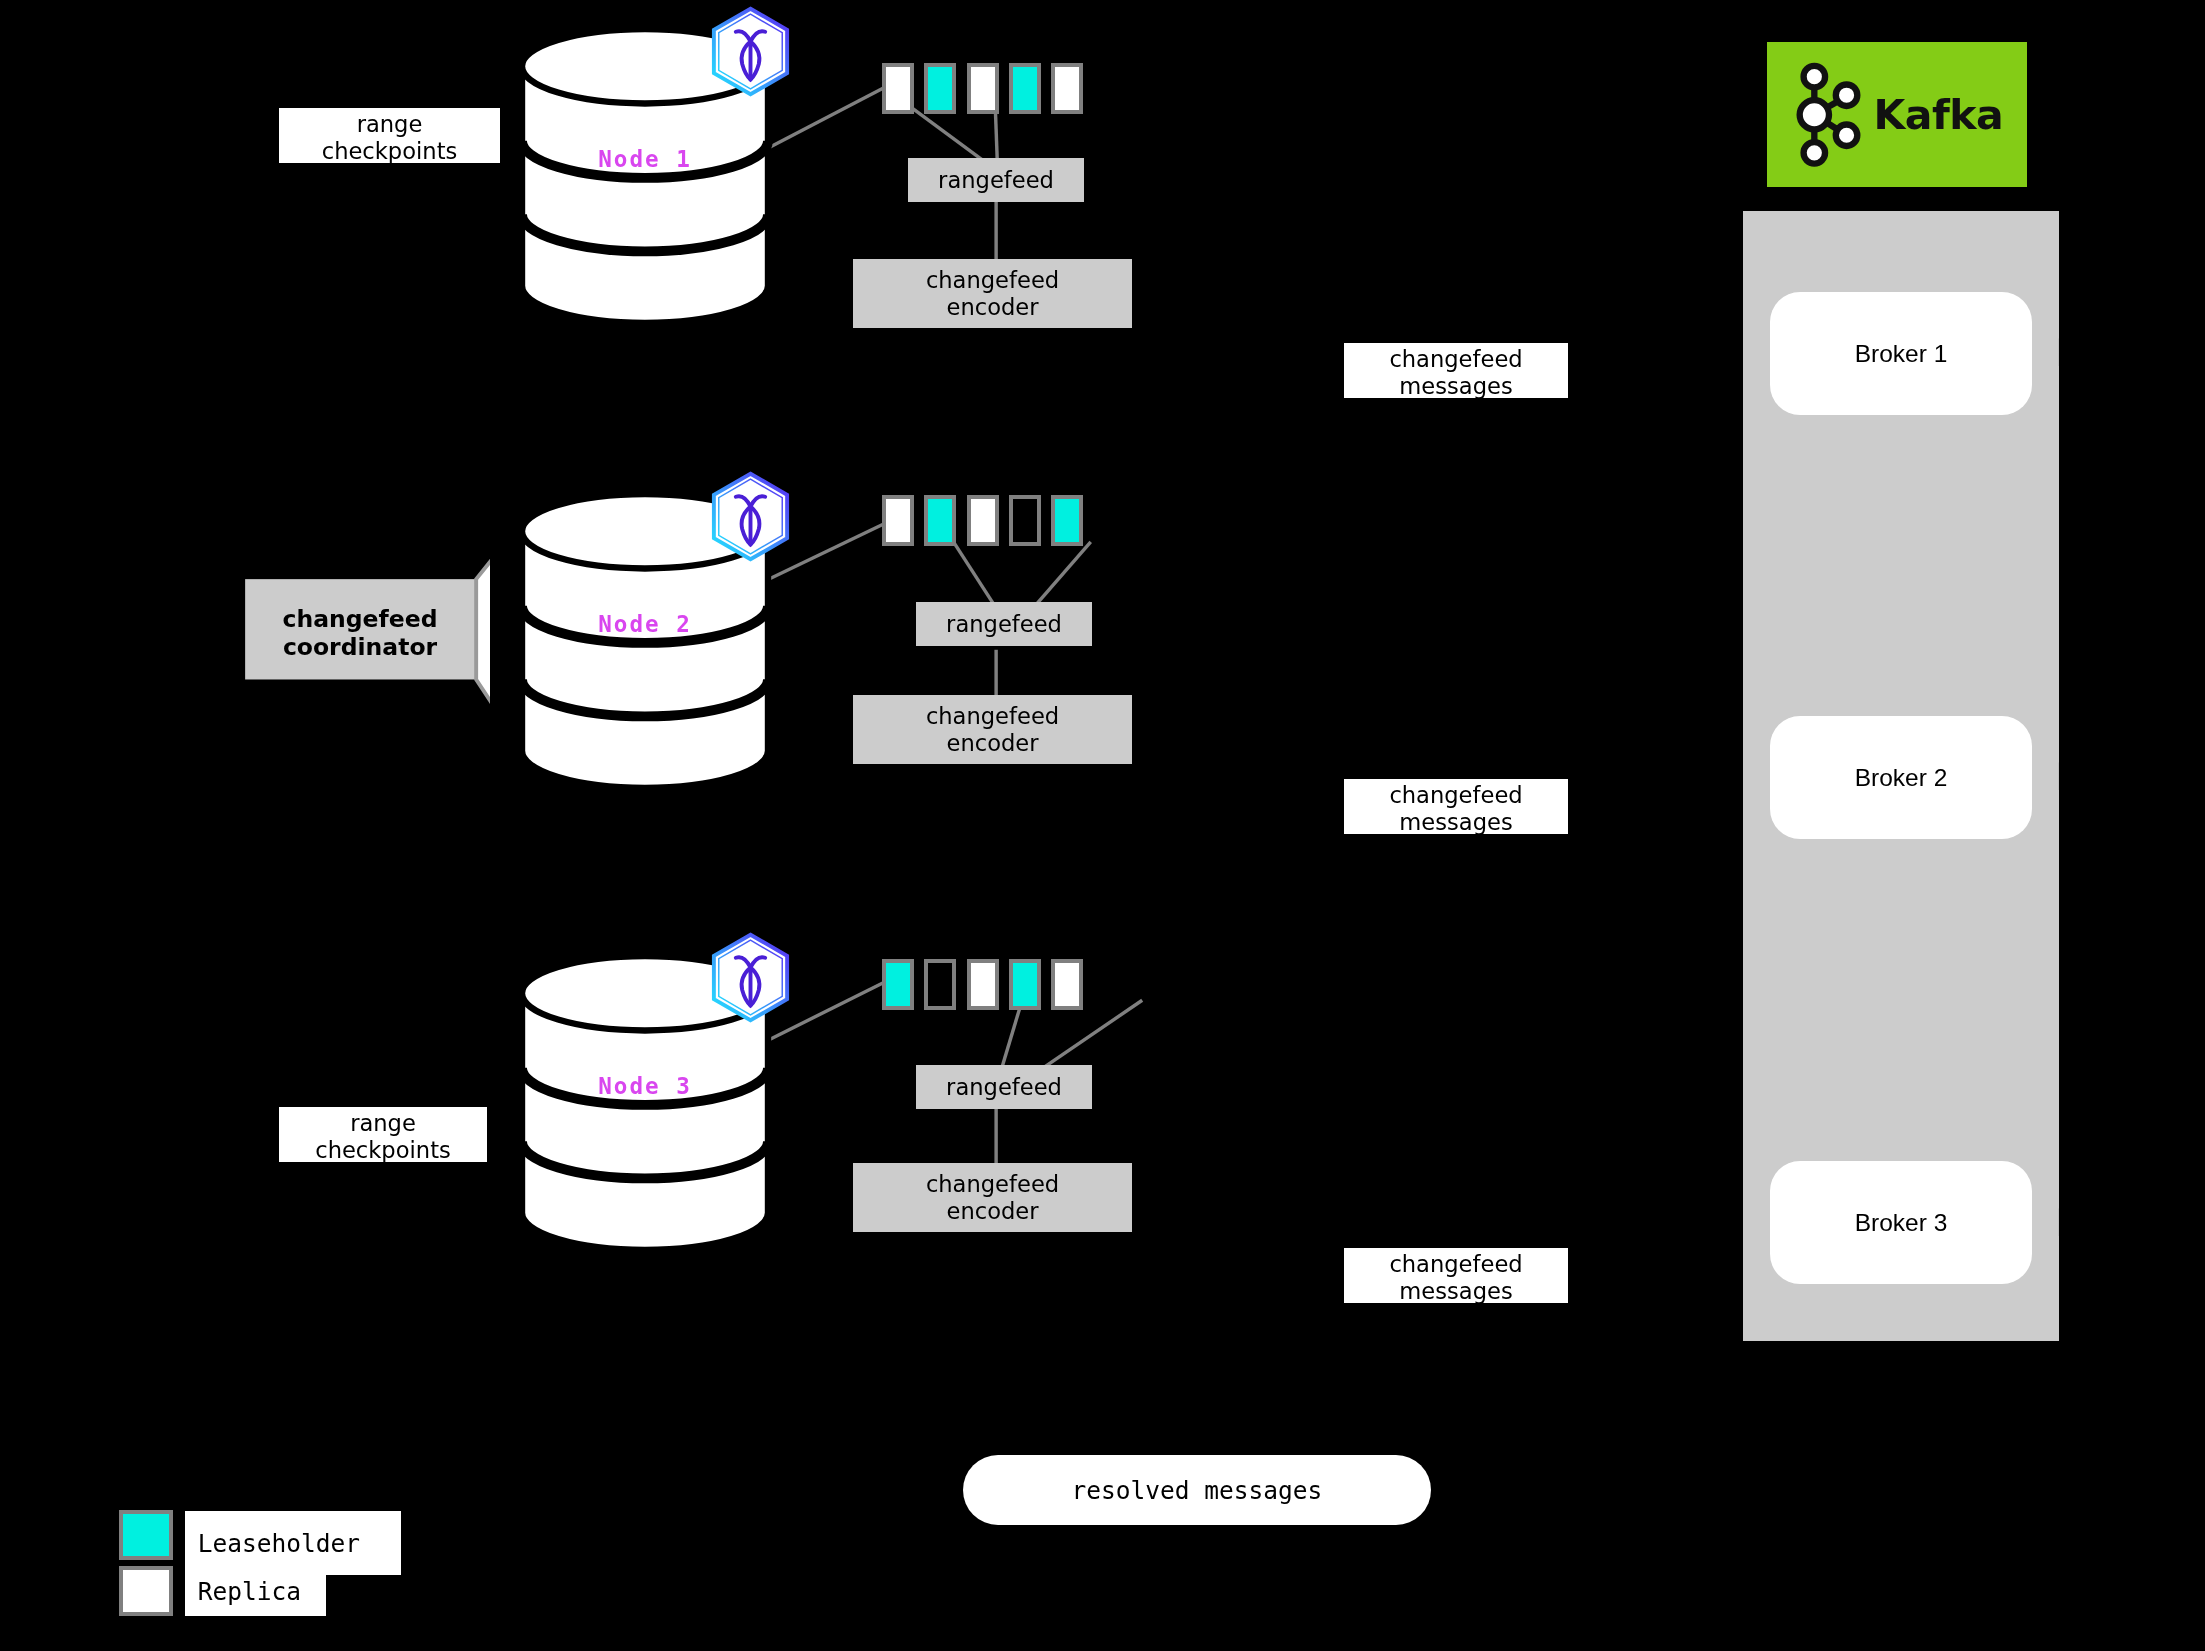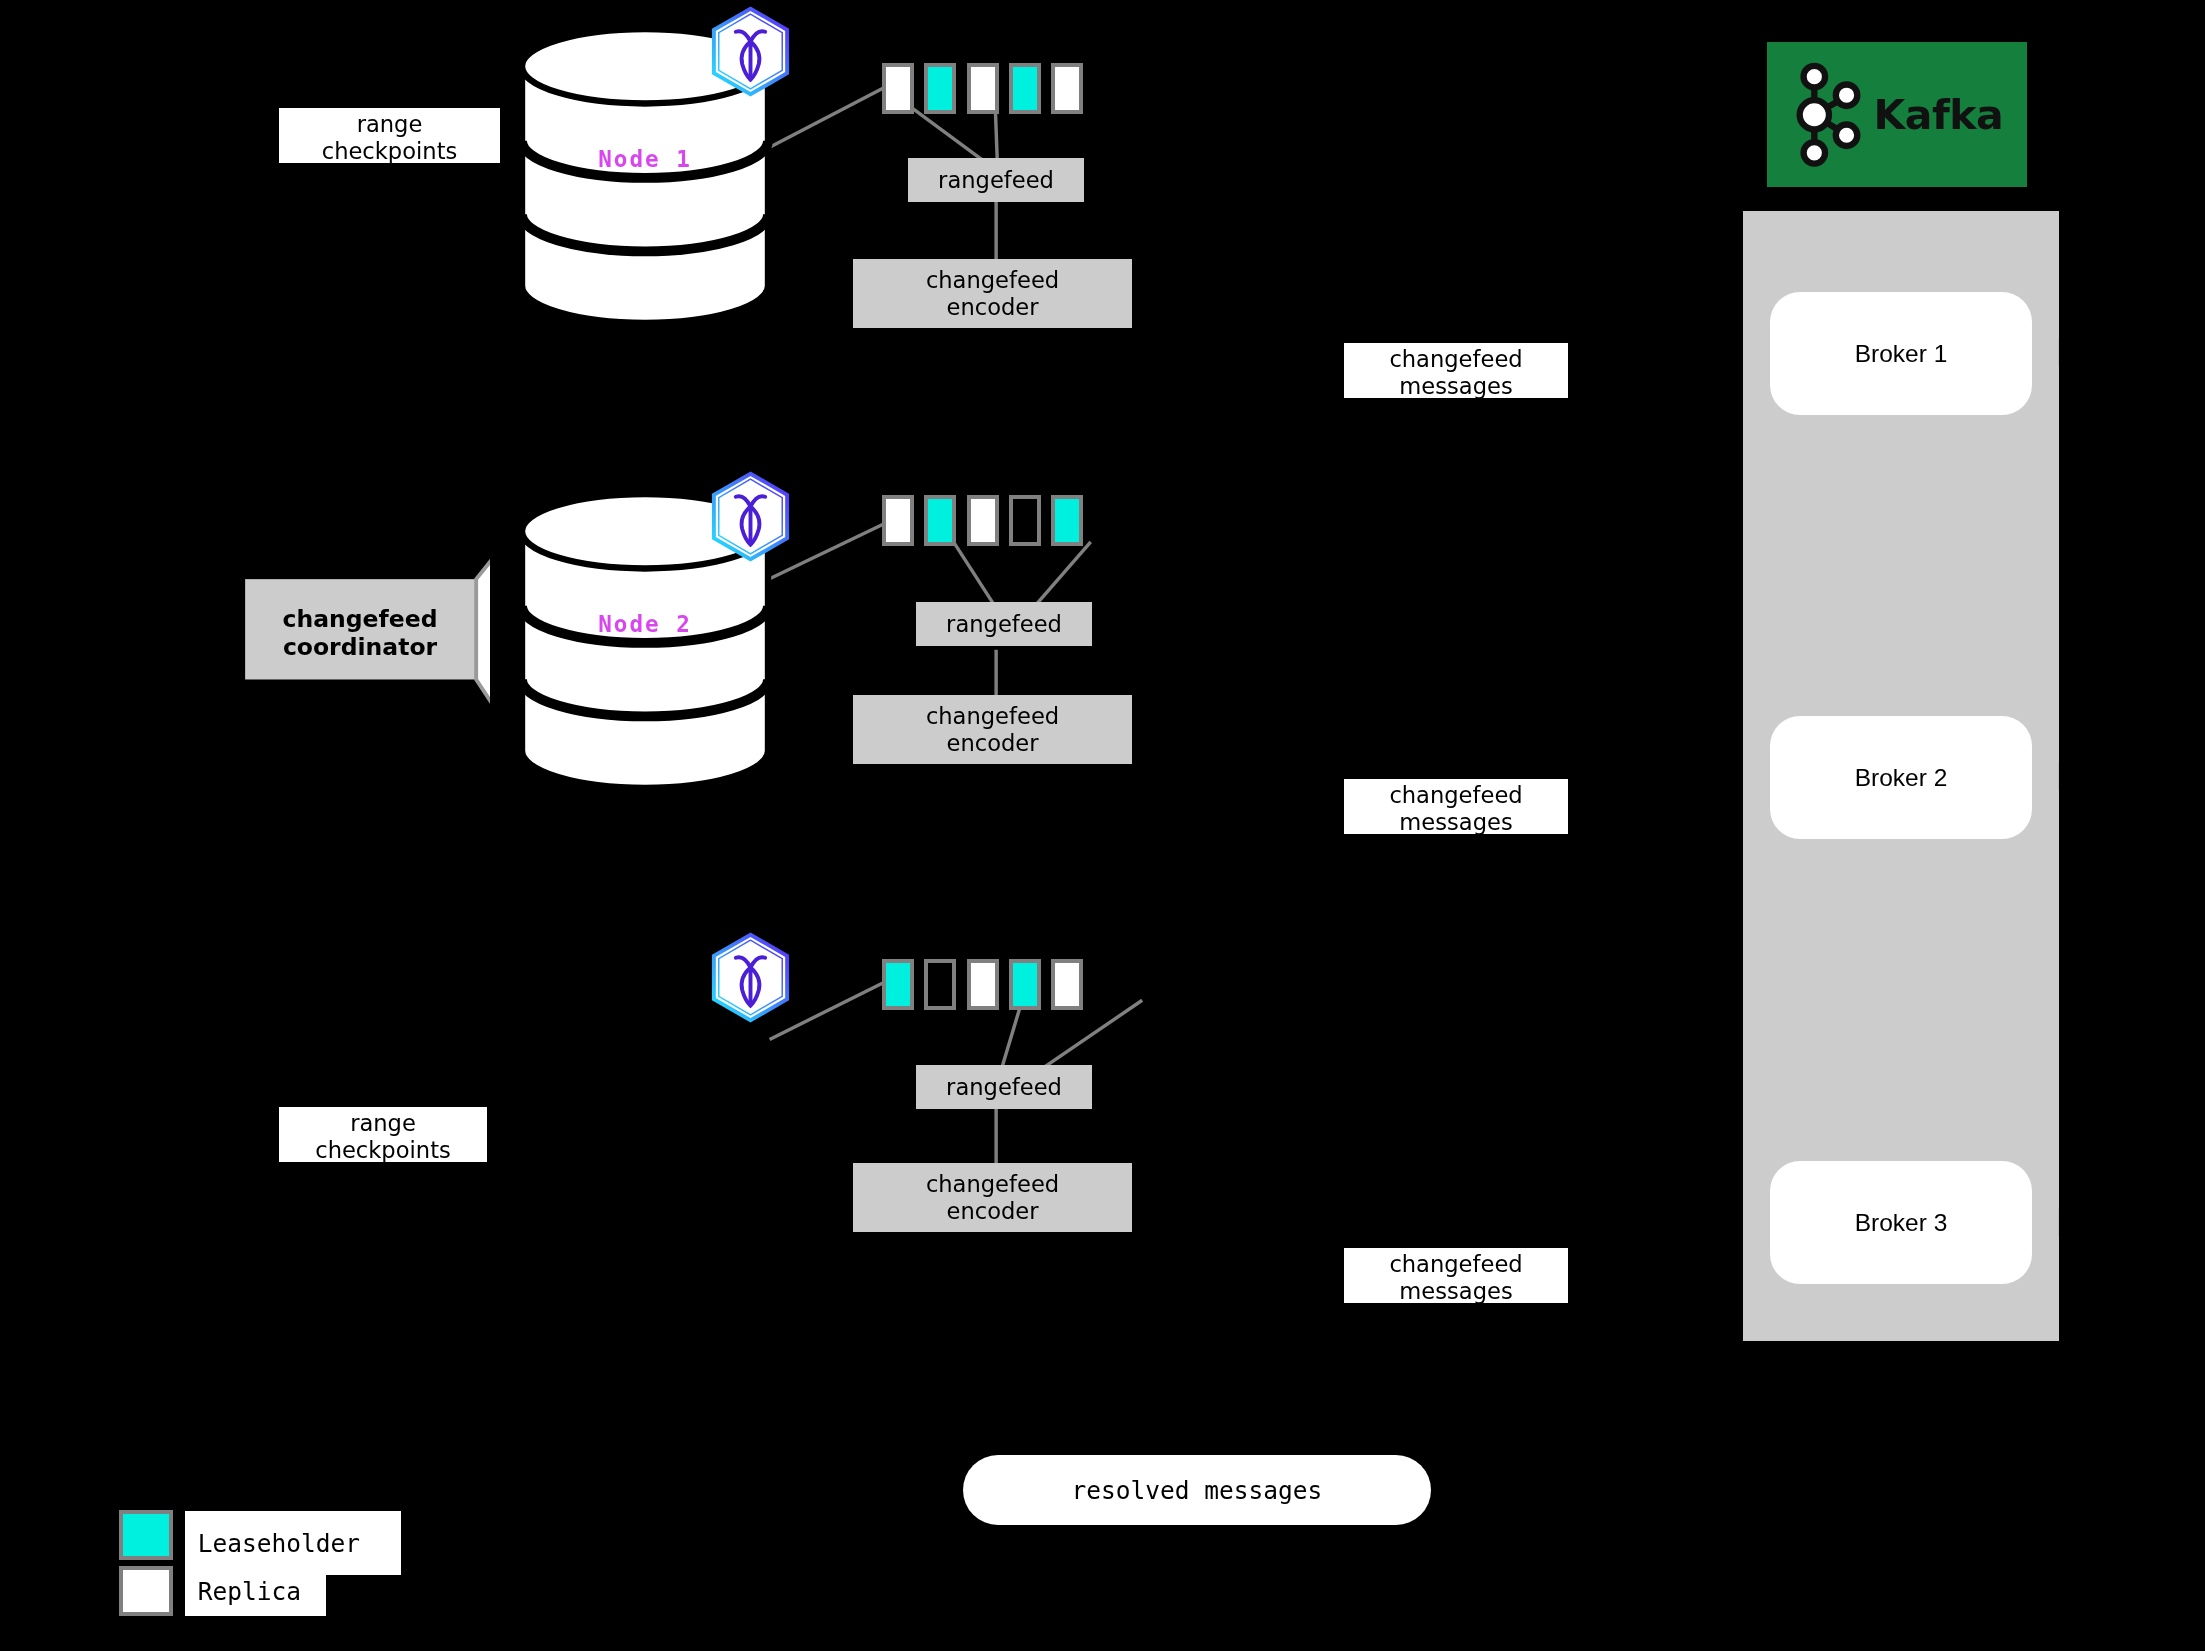--- a/index.html
+++ b/index.html
@@ -95,21 +95,21 @@
     line-height: 1.2;
     text-align: center;
     white-space: pre-line;
     color: #000;
     pointer-events: none;
   }
 
   
   .kafka-logo {
     position: absolute;
-    background: #15803d;
+    background: #84cc16;
     display: flex;
     align-items: center;
     justify-content: center;
     gap: 8.8px;
   }
   .kafka-word {
     font-family: "DejaVu Sans", "Liberation Sans", sans-serif;
     font-weight: bold;
     font-size: 41px;
     color: #111;
@@ -273,20 +273,29 @@
 
   <div class="coordinator" style="left:245px; top:539px;">
     <svg width="245" height="186" viewBox="0 0 500 380">
       <rect x="0" y="82" width="472" height="205" fill="#cccccc"></rect>
       <polygon points="472,82 530,10 530,375 472,287" fill="#ffffff" stroke="#9a9a9a" stroke-width="8"></polygon>
     </svg>
     <div class="coord-label">changefeed
 coordinator</div>
   </div>
 
+  <div class="node" style="left:515px; top:956px;">
+    <svg class="cyl-svg" viewBox="0 0 530 600">
+      <path d="M14 76 L14 524 A251 76 0 0 0 516 524 L516 76 Z" fill="#ffffff" stroke="#000" stroke-width="13"></path>
+      <ellipse cx="265" cy="76" rx="251" ry="76" fill="#ffffff" stroke="#000" stroke-width="13"></ellipse>
+      <path d="M14 228 A251 76 0 0 0 516 228" fill="none" stroke="#000" stroke-width="20"></path>
+      <path d="M14 378 A251 76 0 0 0 516 378" fill="none" stroke="#000" stroke-width="20"></path>
+    </svg>
+    <div class="node-label" style="top:117px;">Node 3</div>
+  </div>
 
   <svg class="crdb-badge" style="left:709px; top:932px;" viewBox="0 0 170 185">
     <defs>
       <linearGradient id="hexg3" x1="0" y1="1" x2="1" y2="0">
         <stop offset="0%" stop-color="#20e8ff"></stop>
           <stop offset="100%" stop-color="#5b2bf5"></stop>
       </linearGradient>
     </defs>
     <polygon points="85,5 160,48 160,137 85,180 10,137 10,48" fill="#fff" stroke="url(#hexg3)" stroke-width="8"></polygon>
     <polygon points="85,16 150,54 150,131 85,169 20,131 20,54" fill="none" stroke="url(#hexg3)" stroke-width="3"></polygon>

